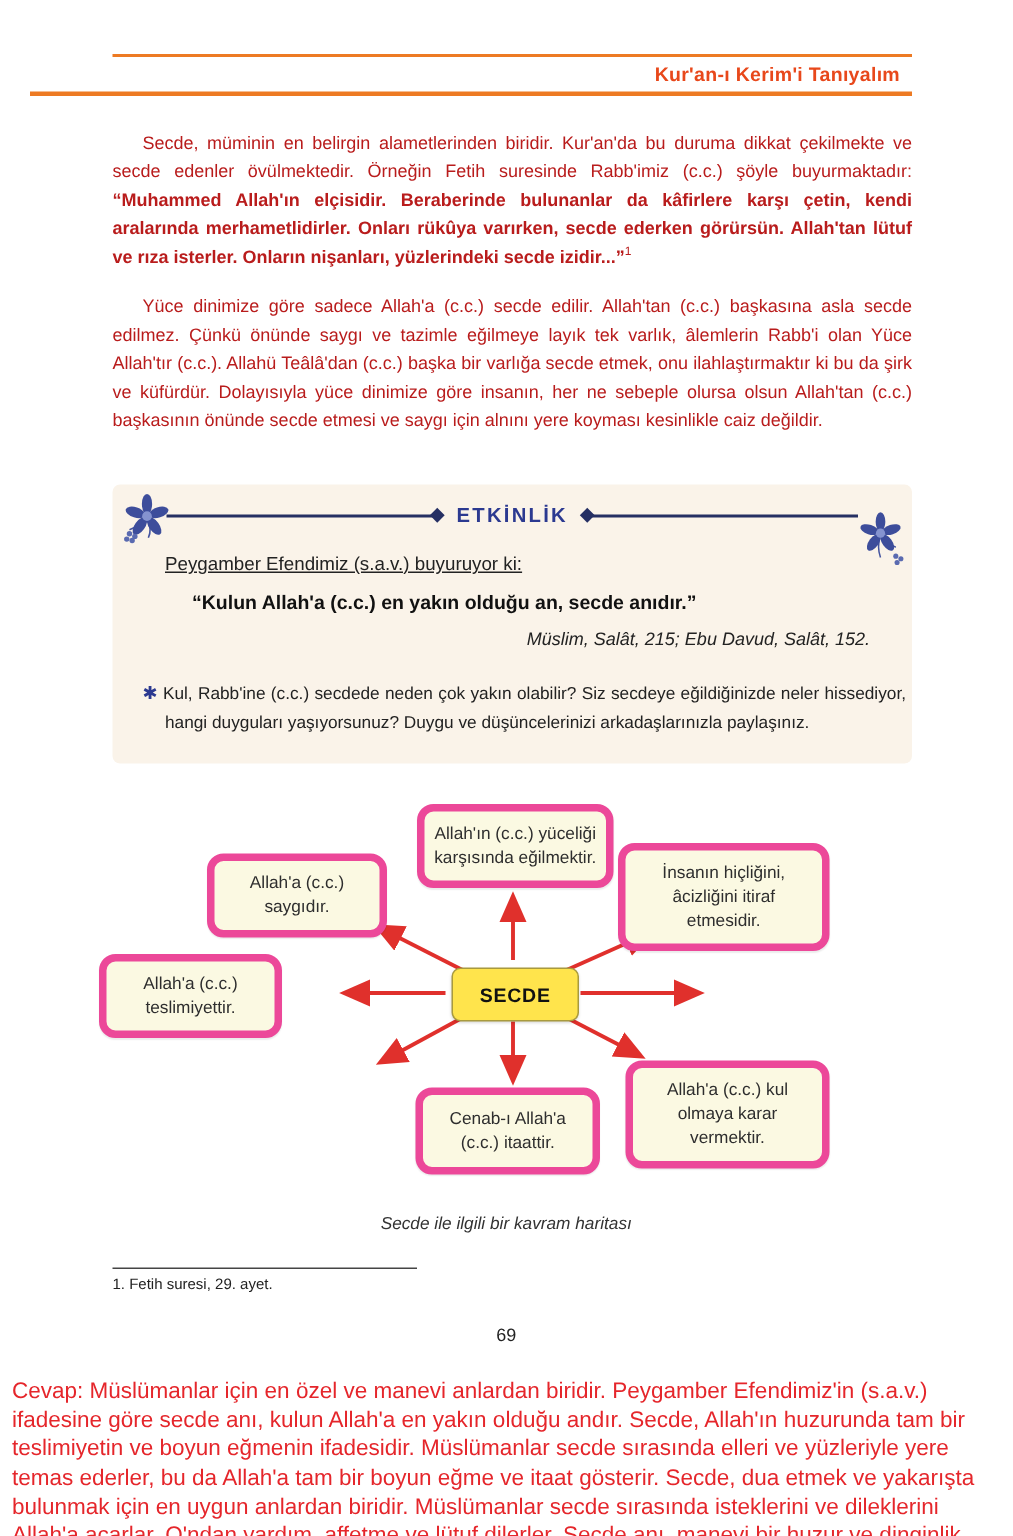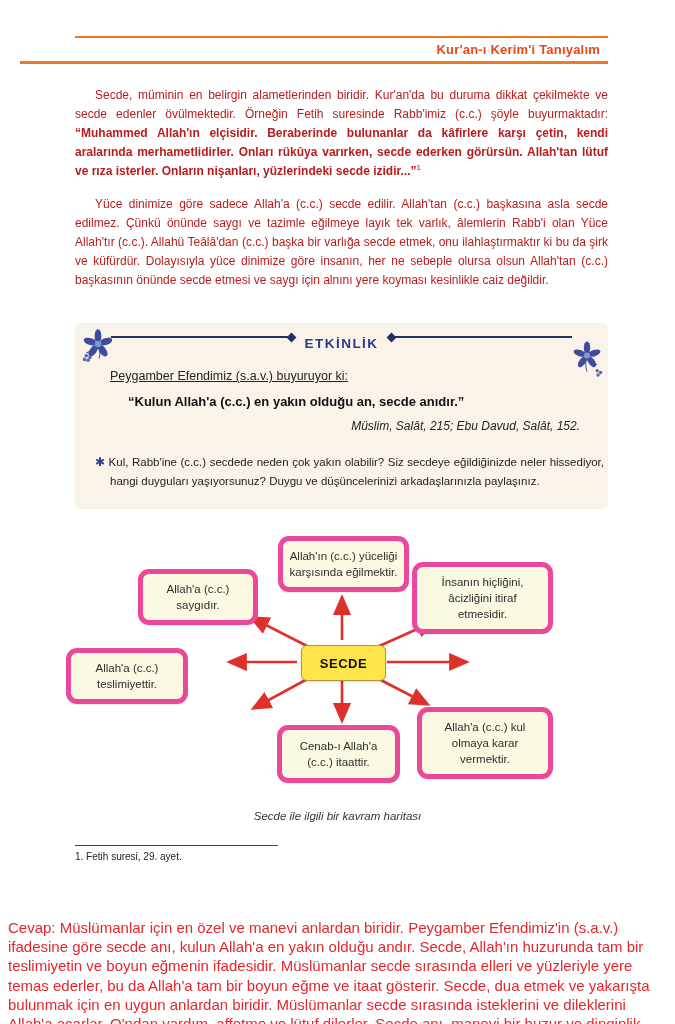--- a/index.html
+++ b/index.html
@@ -18,21 +18,21 @@
   
   .textcol{position:absolute;top:86px;left:75px;width:533px;
     font-size:12px;line-height:19px;text-align:justify;color:#b91c1c;}
   .textcol p{margin:0 0 14px 0;text-indent:20px;}
   .bold{font-weight:bold;}
   sup.fnref{font-size:8px;vertical-align:super;line-height:0;}
   
   .activity{position:absolute;top:323px;left:75px;width:533px;height:186px;
     background:#FAF3E9;border-radius:5px;}
   .activity-title-row{position:absolute;top:13px;left:36px;right:36px;
-    display:flex;gap:10px;}
+    display:flex;align-items:center;gap:10px;}
   .rule{flex:1;height:2px;background:#252F63;position:relative;}
   .rule.left::after{content:"";position:absolute;right:-1px;top:-2.5px;width:7px;height:7px;
     background:#252F63;transform:rotate(45deg);}
   .rule.right::before{content:"";position:absolute;left:-1px;top:-2.5px;width:7px;height:7px;
     background:#252F63;transform:rotate(45deg);}
   .activity-title{font-size:13.5px;font-weight:bold;color:#2B3990;letter-spacing:1.5px;white-space:nowrap;}
   .flower{position:absolute;line-height:0;}
   .flower-tl{top:3px;left:5px;}
   .flower-tr{top:15px;right:4px;}
   .activity-intro{position:absolute;top:46px;left:35px;font-size:12.5px;color:#222;text-decoration:underline;}
@@ -45,21 +45,21 @@
   
   .map{position:absolute;top:528px;left:0;width:675px;height:282px;}
   .map .arrows{position:absolute;left:0;top:0;}
   .node{position:absolute;background:#FBF9E2;border:5px solid #ec4899;border-radius:11px;
     padding:7px 6px;font-size:11.5px;line-height:16px;text-align:center;color:#2e2e2e;
     box-sizing:border-box;display:flex;align-items:center;justify-content:center;
     box-shadow:0 1px 1px rgba(0,0,0,0.08);}
   .n-tc{left:278px;top:8px;width:131px;min-height:52px;}
   .n-tl{left:138px;top:41px;width:120px;min-height:42px;}
   .n-tr{left:412px;top:34px;width:141px;min-height:54px;}
-  .n-ml{left:66px;top:108px;width:122px;min-height:56px;margin-top:12px;}
+  .n-ml{left:66px;top:108px;width:122px;min-height:56px;}
   .n-mr{left:477px;top:107px;width:133px;min-height:56px;}
   .n-bl{left:138px;top:184px;width:130px;min-height:52px;}
   .n-bc{left:277px;top:197px;width:123px;min-height:58px;}
   .n-br{left:417px;top:179px;width:136px;min-height:56px;}
   .center-node{position:absolute;left:301px;top:117px;width:83px;height:34px;
     background:#FFE44C;border:1px solid #A89A3E;border-radius:6px;
     display:flex;align-items:center;justify-content:center;
     font-weight:bold;font-size:13px;letter-spacing:0.5px;color:#111;
     box-shadow:0 1px 2px rgba(0,0,0,0.15);}
   .map-caption{position:absolute;top:810px;left:0;width:675px;text-align:center;
@@ -165,16 +165,17 @@
     <div class="node n-ml">Allah'a (c.c.) teslimiyettir.</div>
     <div class="node n-bc">Cenab-ı Allah'a (c.c.) itaattir.</div>
     <div class="node n-br">Allah'a (c.c.) kul olmaya karar vermektir.</div>
     <div class="center-node">SECDE</div>
   </div>
   <div class="map-caption">Secde ile ilgili bir kavram haritası</div>
 
   <div class="fn-rule"></div>
   <div class="fn-text">1. Fetih suresi, 29. ayet.</div>
 
+  <div class="pageno">69</div>
 
   <div class="answer">Cevap: Müslümanlar için en özel ve manevi anlardan biridir. Peygamber Efendimiz'in (s.a.v.) ifadesine göre secde anı, kulun Allah'a en yakın olduğu andır. Secde, Allah'ın huzurunda tam bir teslimiyetin ve boyun eğmenin ifadesidir. Müslümanlar secde sırasında elleri ve yüzleriyle yere temas ederler, bu da Allah'a tam bir boyun eğme ve itaat gösterir. Secde, dua etmek ve yakarışta bulunmak için en uygun anlardan biridir. Müslümanlar secde sırasında isteklerini ve dileklerini Allah'a açarlar, O'ndan yardım, affetme ve lütuf dilerler. Secde anı, manevi bir huzur ve dinginlik sağlar. Müslümanlar secde sırasında dünyevi düşüncelerden uzaklaşır ve Allah'ın huzurunda olduklarını hissederler.</div>
 
 </div>
 
 </body></html>

